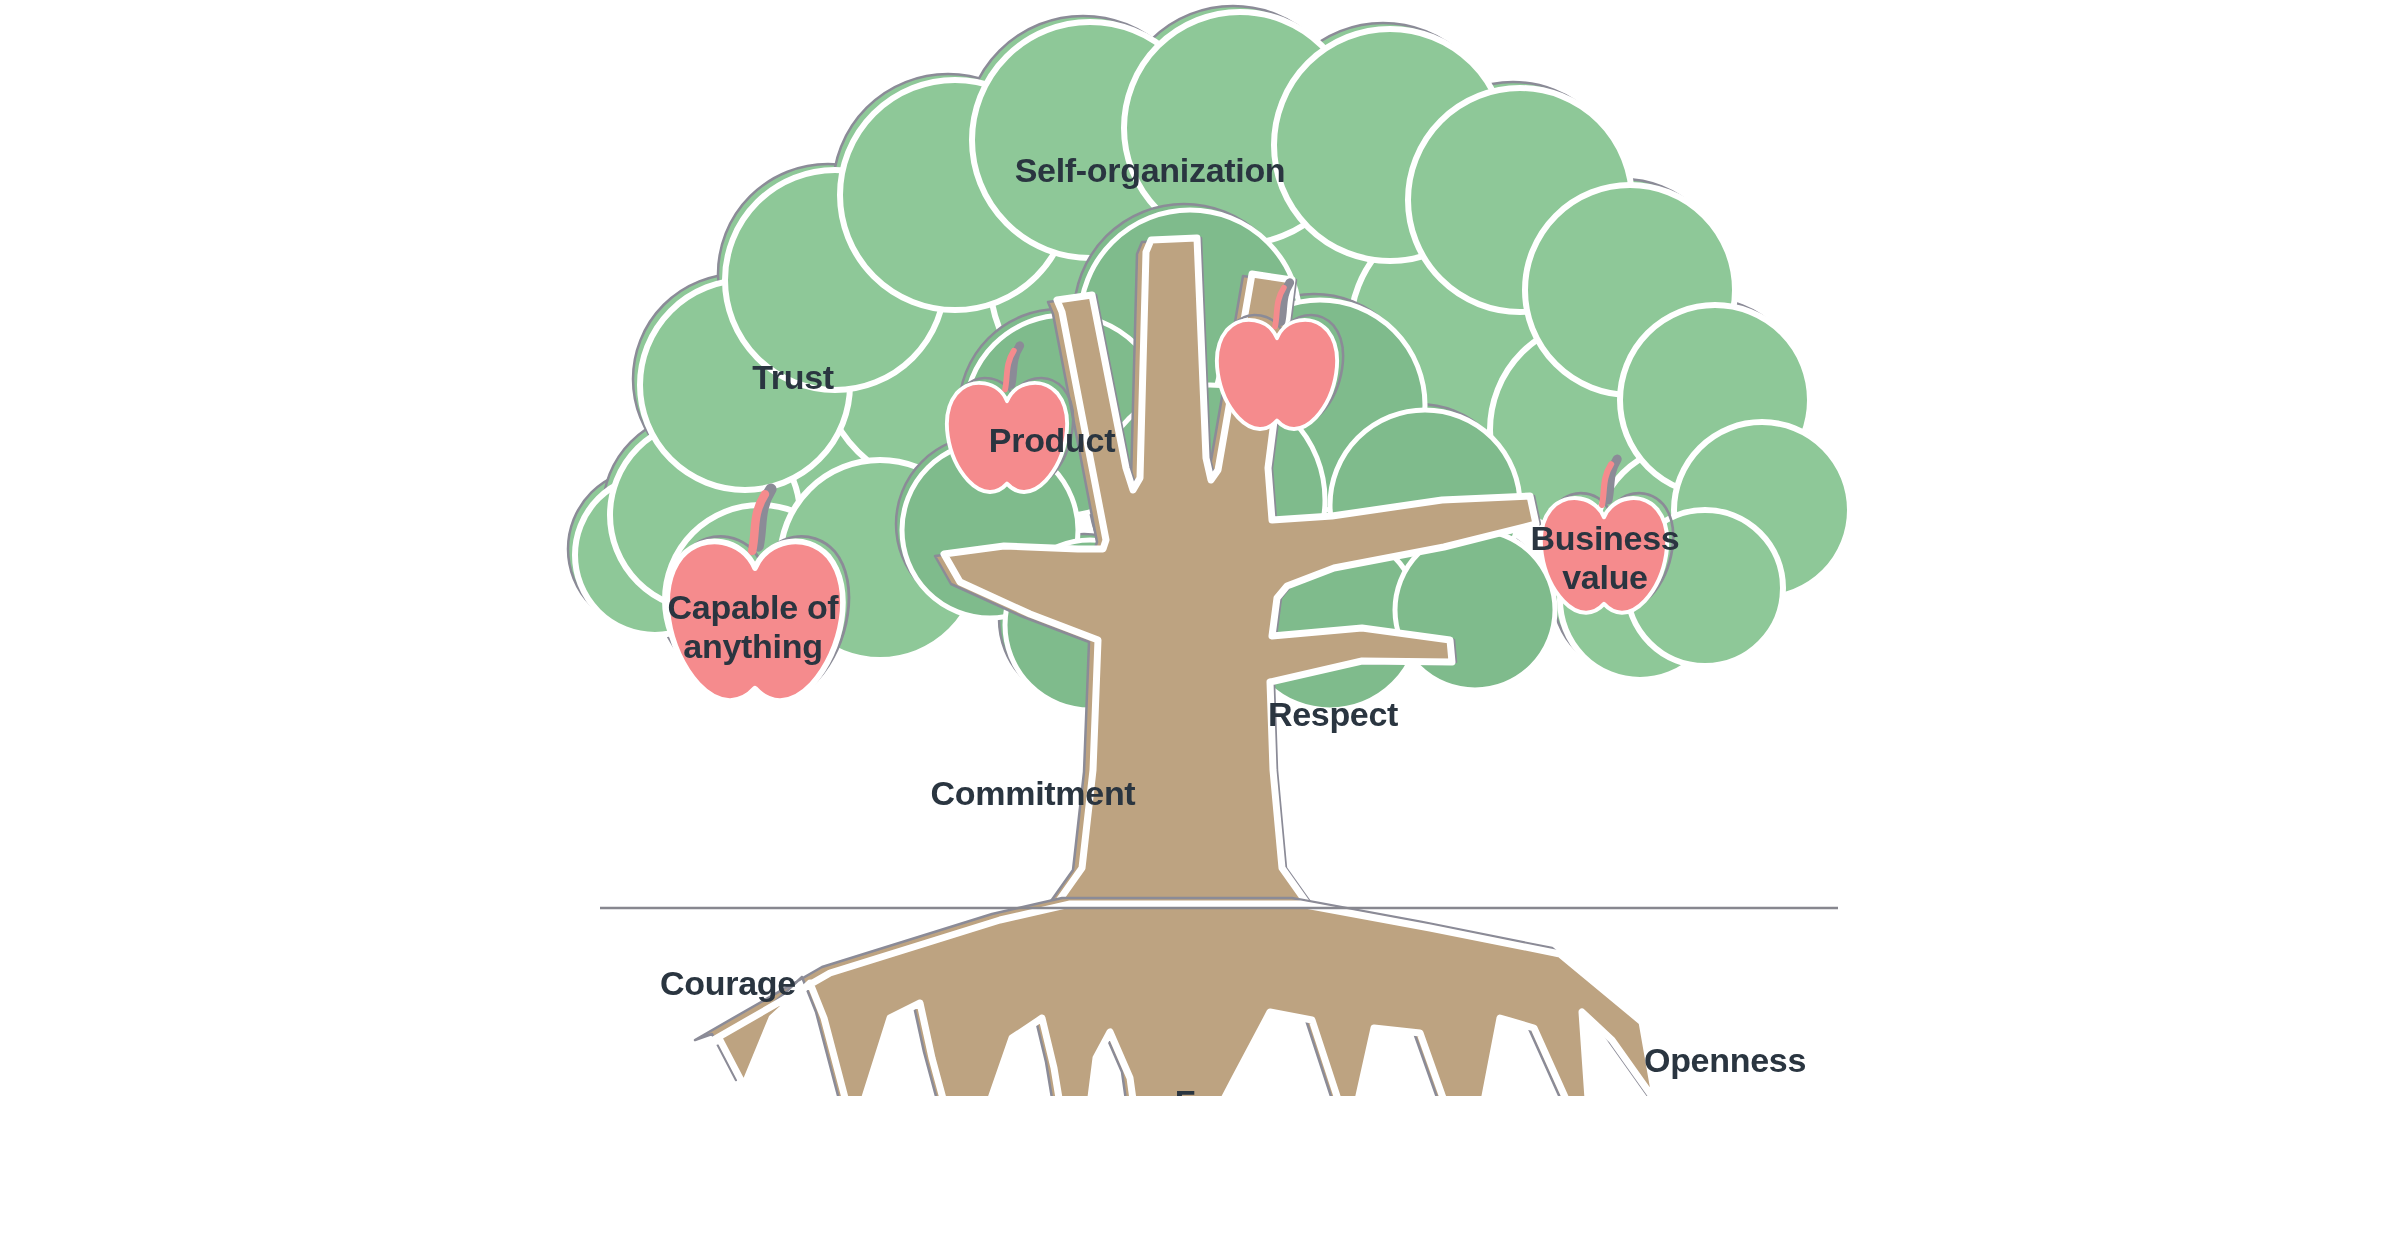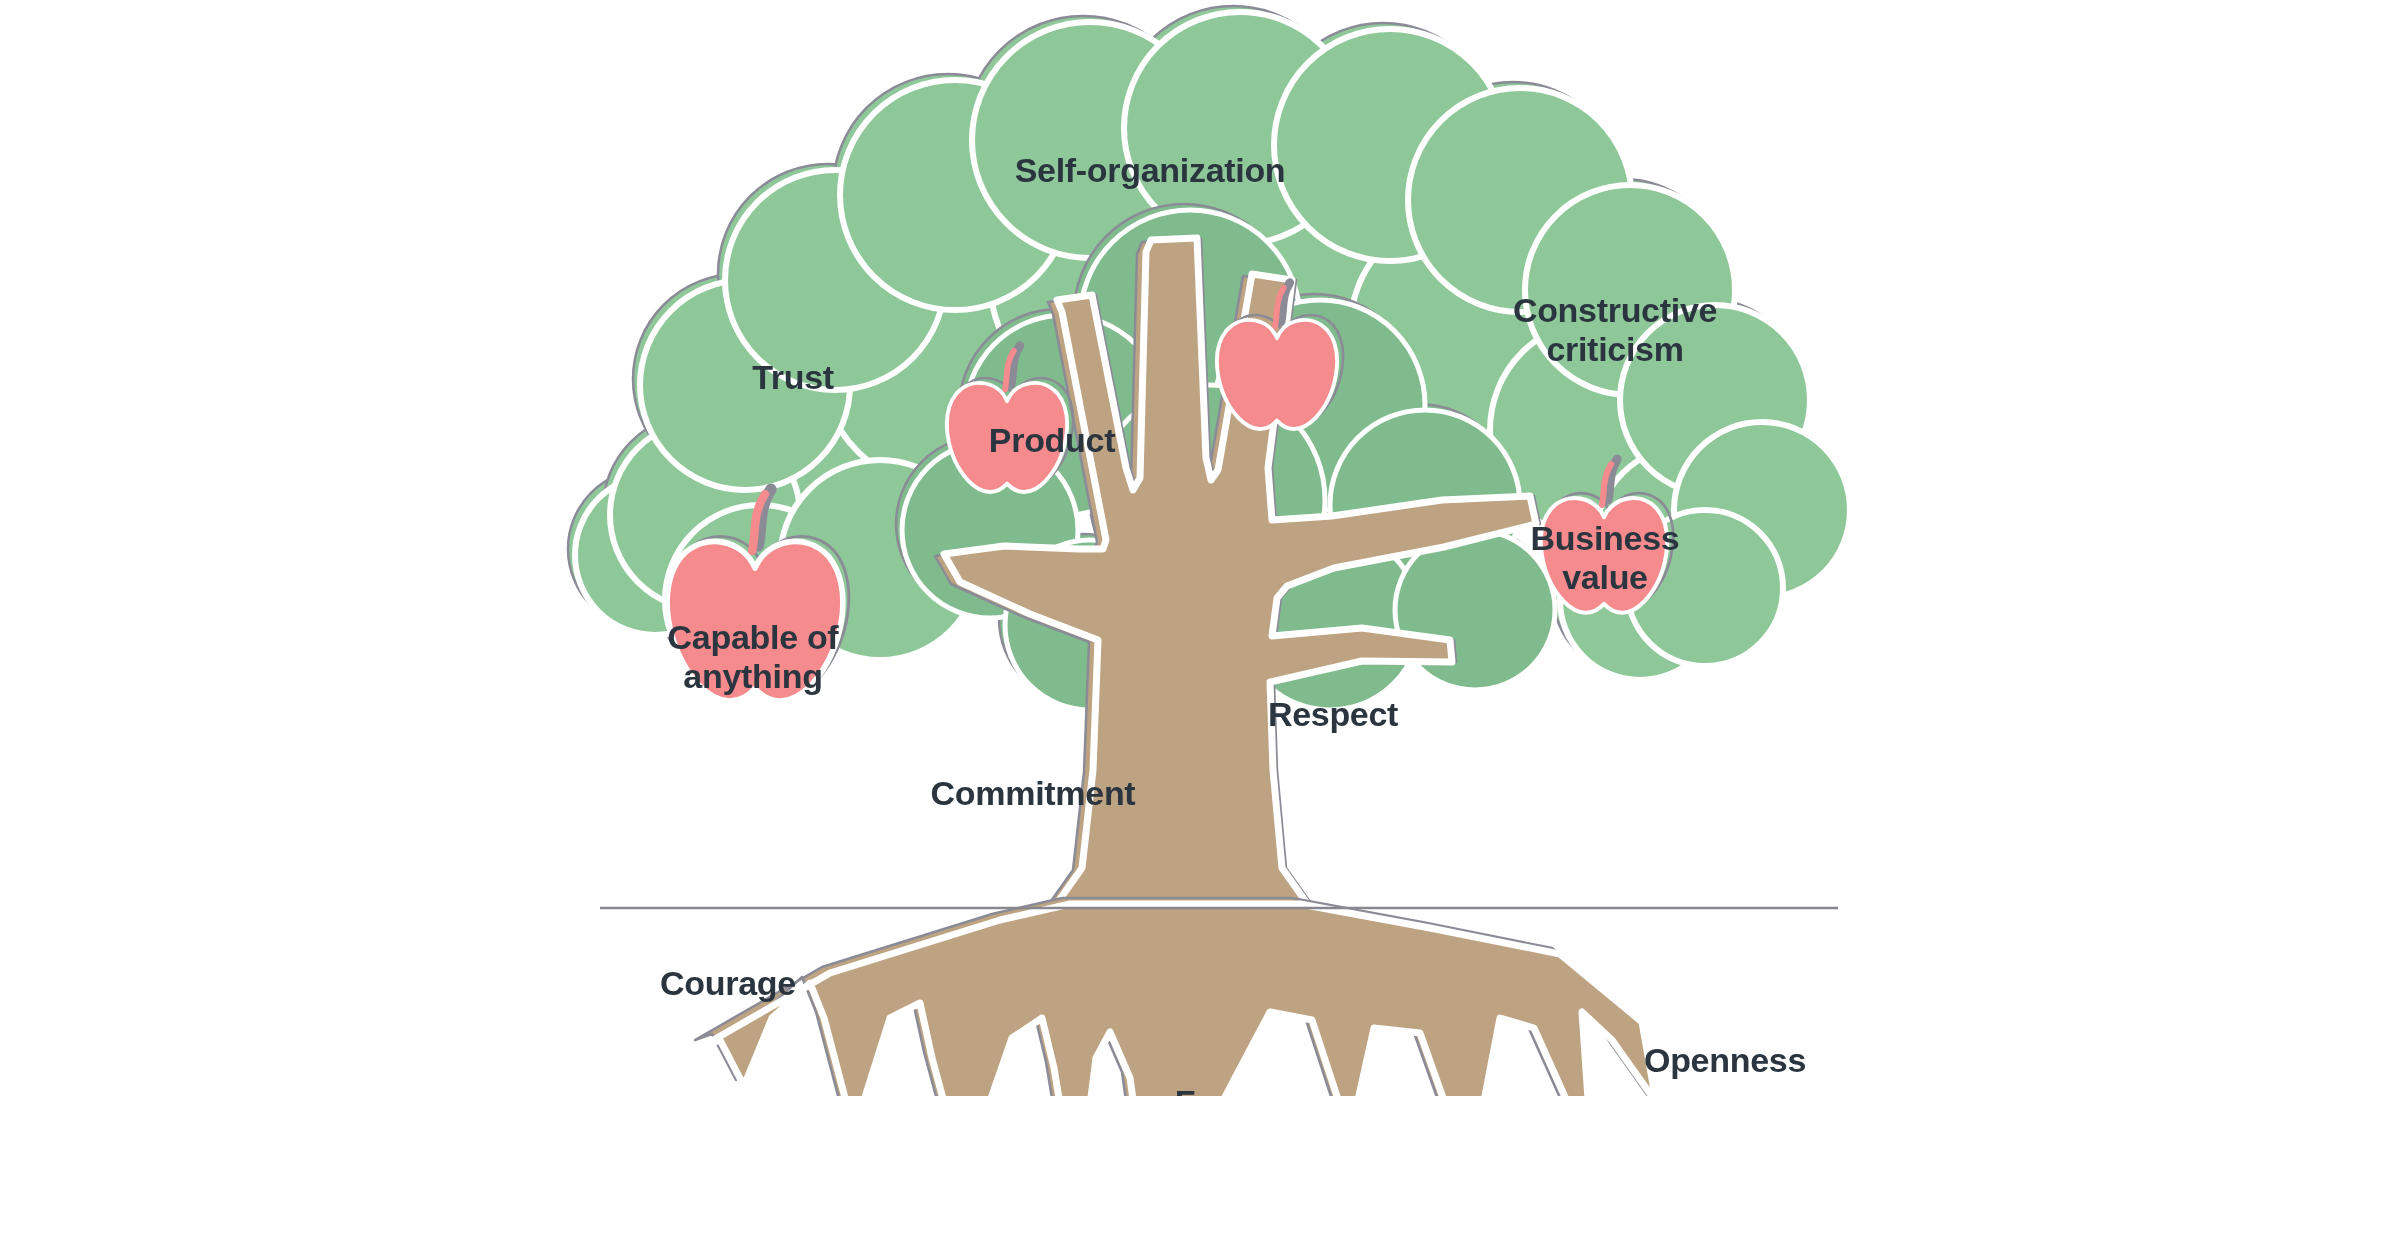--- a/index.html
+++ b/index.html
@@ -130,25 +130,23 @@
       <use href="#apple-shape" transform="translate(1277,375) scale(0.97)" style="--f:var(--apple);--s:#ffffff;--sw:4;--stem:var(--apple);--stemw:6"></use>
     </g>
     <g>
       <use href="#apple-shape" transform="translate(1610,551) scale(1.02)" style="--f:none;--s:var(--outline);--sw:2.6;--stem:var(--outline);--stemw:9"></use>
       <use href="#apple-shape" transform="translate(1604,556) scale(1.02)" style="--f:var(--apple);--s:#ffffff;--sw:4;--stem:var(--apple);--stemw:6"></use>
     </g>
   </svg>
 
   <div class="label" style="left:1150px; top:170px;">Self-organization</div>
   <div class="label" style="left:793px;  top:377px;">Trust</div>
-  <div class="label" style="left:1615px; top:330px;">Constructive
-criticism</div>
   <div class="label" style="left:1052px; top:440px;">Product</div>
   <div class="label" style="left:1605px; top:558px;">Business
 value</div>
-  <div class="label" style="left:753px;  top:657px;">Capable of
+  <div class="label" style="left:753px;  top:627px;">Capable of
 anything</div>
   <div class="label" style="left:1333px; top:714px;">Respect</div>
   <div class="label" style="left:1033px; top:793px;">Commitment</div>
   <div class="label" style="left:728px;  top:983px;">Courage</div>
   <div class="label" style="left:1192px; top:1102px;margin-left:32px;">Focus</div>
   <div class="label" style="left:1725px; top:1060px;text-align:right;">Openness</div>
 </div>
 
 </body></html>

